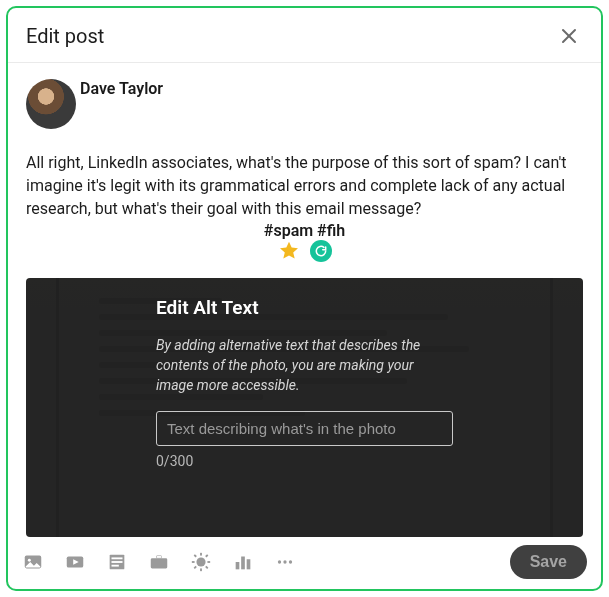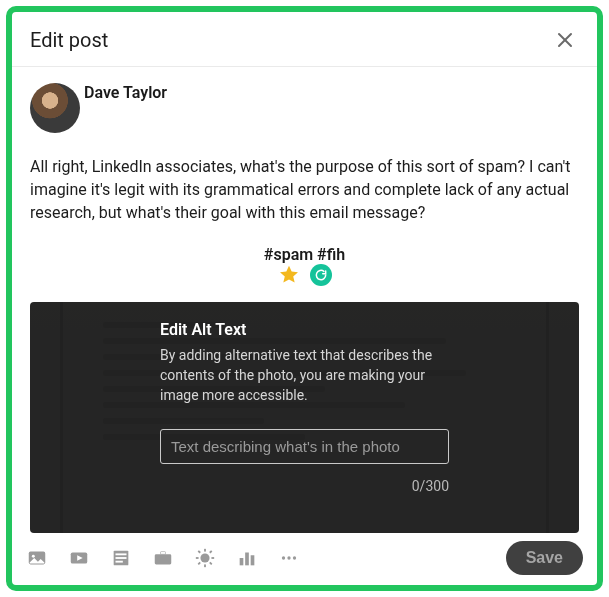--- a/index.html
+++ b/index.html
@@ -10,21 +10,21 @@
     width: 609px;
     height: 597px;
     overflow: hidden;
   }
   .modal {
     width: 609px;
     height: 597px;
     padding: 6px;
   }
   .card {
-    border: 6px solid #22c55e;
+    border: 2px solid #22c55e;
     border-radius: 10px;
     width: 100%;
     height: 100%;
     display: flex;
     flex-direction: column;
     overflow: hidden;
     background: #fff;
   }
   .header {
     display: flex;
@@ -75,21 +75,20 @@
   }
   .author-name {
     font-size: 16px;
     font-weight: 600;
     color: #1a1a1a;
   }
   .post-text {
     font-size: 16px;
     line-height: 1.45;
     color: #1d1d1d;
-    margin-bottom: 20px;
   }
   .hashtag-row {
     display: flex;
     align-items: center;
     justify-content: space-between;
     margin-bottom: 16px;
     flex-direction: column;
   }
   .hashtags {
     font-size: 16px;
@@ -141,47 +140,48 @@
   .overlay {
     position: absolute;
     inset: 0;
     background: rgba(20,20,20,0.92);
     color: #e6e6e6;
     padding: 18px 130px 16px 130px;
     display: flex;
     flex-direction: column;
   }
   .overlay-title {
-    font-size: 16px;
+    font-size: 19px;
     font-weight: 600;
     color: #fff;
-    margin-bottom: 6px;
+    margin-bottom: 16px;
   }
   .overlay-desc {
     font-size: 14px;
     line-height: 1.45;
     color: #d6d6d6;
-    margin-bottom: 24px;
+    margin-bottom: 16px;
+    font-style: italic;
   }
   .alt-input {
     width: 100%;
     background: transparent;
     border: 1px solid #c9c9c9;
     border-radius: 3px;
     padding: 8px 10px;
     color: #eee;
     font-size: 15px;
     outline: none;
   }
   .alt-input::placeholder { color: #9a9a9a; }
   .char-count {
-    text-align: right;
+    text-align: left;
     font-size: 14px;
     color: #b8b8b8;
-    margin-top: 14px;
+    margin-top: 7px;
   }
 
   .footer {
     display: flex;
     align-items: center;
     justify-content: space-between;
     padding: 8px 14px 10px 14px;
   }
   .action-icons {
     display: flex;

